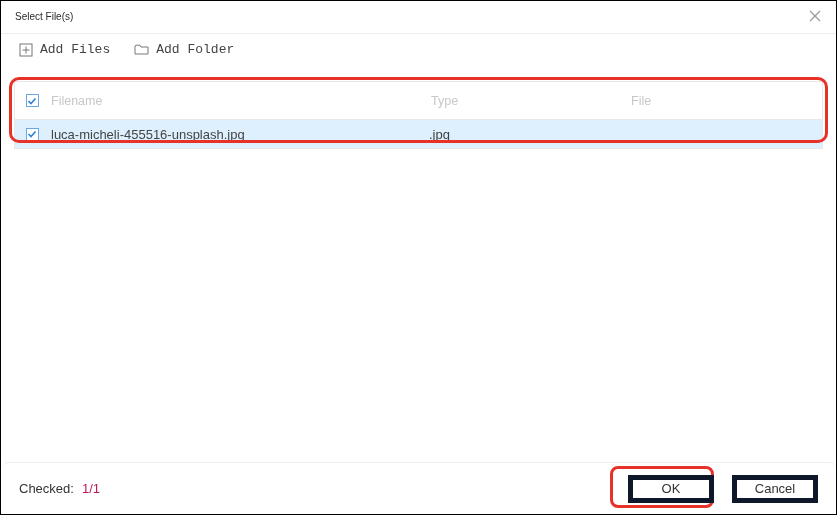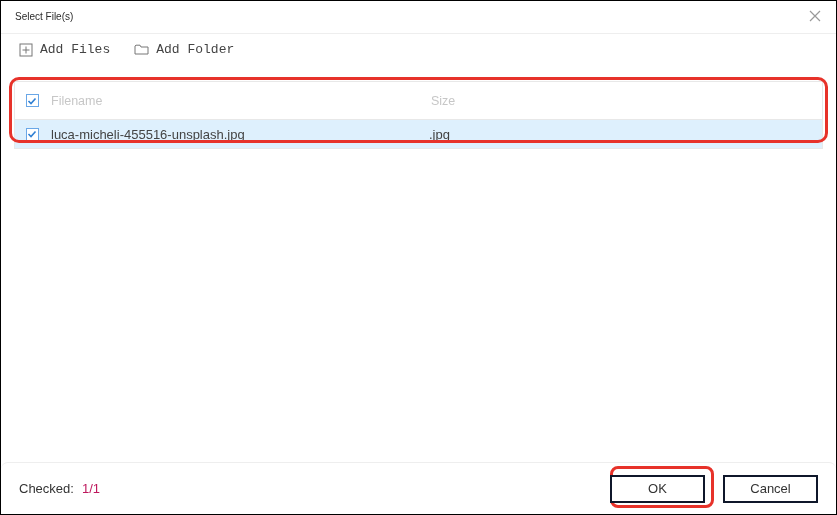--- a/index.html
+++ b/index.html
@@ -101,23 +101,23 @@
       align-items: center;
       padding: 0 18px;
       border-top: 1px solid #eee;
       justify-content: space-between;
       border-radius: 7px;
     }
     .checked-wrap { display: flex; gap: 8px; align-items:center; }
     .checked-count { color: #be185d; }
     .btns { display:flex; gap: 18px; align-items:center; }
     .btn {
-      width: 95px;
+      width: 86px;
       height: 28px;
-      border: 2px solid #0f172a;
+      border: 5px solid #0f172a;
       background: #fff;
       display: inline-flex;
       align-items: center;
       justify-content: center;
       cursor: pointer;
       font-size: 13px;
       color: #333;
     }
     .annot-ok {
       position: absolute;
@@ -165,21 +165,22 @@
 <div class="table-area">
   <div class="thead">
     <div class="chk">
       <span class="chkbox">
         <svg width="10" height="10" viewBox="0 0 10 10">
             <path d="M1.5 5 L4 7.5 L8.5 2.5" fill="none" stroke="#2f7fd3" stroke-width="1.6"></path>
           </svg>
       </span>
     </div>
     <div class="th">Filename</div>
-    <div class="th">Size</div>
+    <div class="th">Type</div>
+    <div class="th">File</div>
   </div>
   <div class="trow">
     <div class="chk">
       <span class="chkbox">
         <svg width="10" height="10" viewBox="0 0 10 10">
             <path d="M1.5 5 L4 7.5 L8.5 2.5" fill="none" stroke="#2f7fd3" stroke-width="1.6"></path>
           </svg>
       </span>
     </div>
     <div class="td-name">luca-micheli-455516-unsplash.jpg</div>

